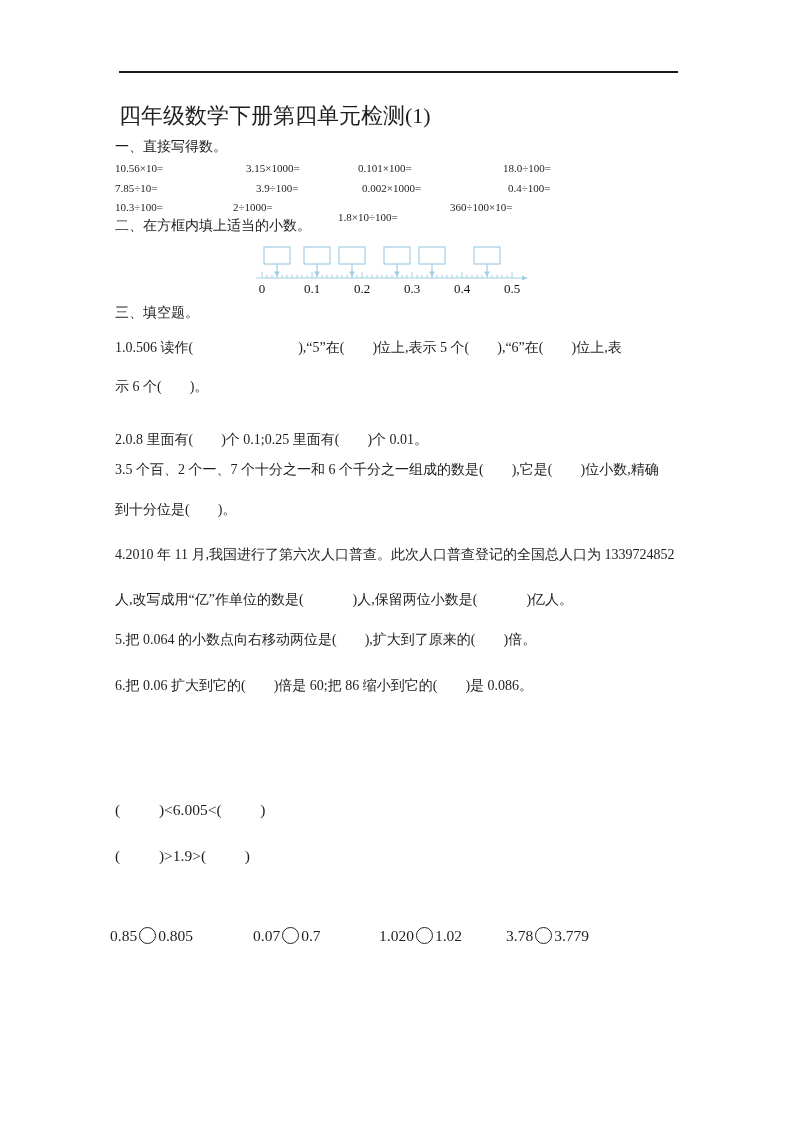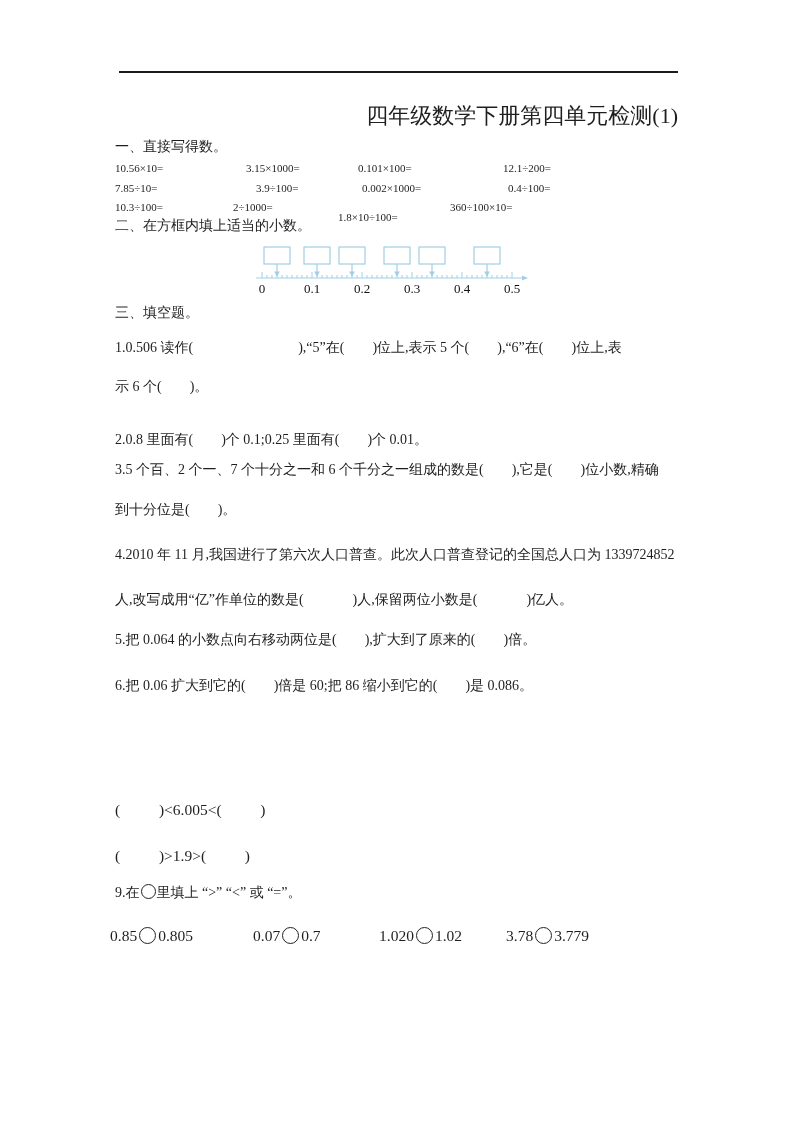--- a/index.html
+++ b/index.html
@@ -3,21 +3,21 @@
 <meta charset="utf-8">
 <style>
   html,body{margin:0;padding:0;background:#ffffff;}
   .page{
     position:relative;width:793px;height:1122px;background:#ffffff;overflow:hidden;
     font-family:"Liberation Serif","DejaVu Serif",serif;color:#1e1e1e;
   }
   .rule{position:absolute;left:119px;top:71px;width:559px;height:2px;background:#1b1b1b;}
   .title{
     position:absolute;left:119px;top:101px;width:559px;margin:0;
-    font-size:22px;font-weight:400;text-align:right;line-height:30px;white-space:pre;
+    font-size:22px;font-weight:400;text-align:left;line-height:30px;white-space:pre;
   }
   .line{position:absolute;left:115px;font-size:14px;line-height:20px;white-space:pre;}
   .eq{position:absolute;font-size:11px;line-height:20px;white-space:pre;}
   .cmp{position:absolute;font-size:15.5px;line-height:20px;white-space:pre;}
   .circle{
     display:inline-block;width:15px;height:15px;border:1.4px solid #222222;
     border-radius:50%;vertical-align:-3px;margin:0 2px;background:#ffffff;
   }
   .circle-sm{
     display:inline-block;width:13px;height:13px;border:1.2px solid #222222;
@@ -36,21 +36,21 @@
 
   <div class="rule"></div>
 
   <h1 class="title">四年级数学下册第四单元检测(1)</h1>
 
   <div class="line" style="top:137px">一、直接写得数。</div>
 
   <span class="eq" style="left:115px;top:158px">10.56×10=</span>
   <span class="eq" style="left:246px;top:158px">3.15×1000=</span>
   <span class="eq" style="left:358px;top:158px">0.101×100=</span>
-  <span class="eq" style="left:503px;top:158px">12.1÷200=</span>
+  <span class="eq" style="left:503px;top:158px">18.0÷100=</span>
 
   <span class="eq" style="left:115px;top:178px">7.85÷10=</span>
   <span class="eq" style="left:256px;top:178px">3.9÷100=</span>
   <span class="eq" style="left:362px;top:178px">0.002×1000=</span>
   <span class="eq" style="left:508px;top:178px">0.4÷100=</span>
 
   <span class="eq" style="left:115px;top:197px">10.3÷100=</span>
   <span class="eq" style="left:233px;top:197px">2÷1000=</span>
   <span class="eq" style="left:338px;top:207px">1.8×10÷100=</span>
   <span class="eq" style="left:450px;top:197px">360÷100×10=</span>
@@ -146,21 +146,20 @@
   <div class="line" style="top:430px">2.0.8 里面有(        )个 0.1;0.25 里面有(        )个 0.01。</div>
   <div class="line" style="top:460px">3.5 个百、2 个一、7 个十分之一和 6 个千分之一组成的数是(        ),它是(        )位小数,精确</div>
   <div class="line" style="top:500px">到十分位是(        )。</div>
   <div class="line" style="top:545px">4.2010 年 11 月,我国进行了第六次人口普查。此次人口普查登记的全国总人口为 1339724852</div>
   <div class="line" style="top:590px">人,改写成用“亿”作单位的数是(              )人,保留两位小数是(              )亿人。</div>
   <div class="line" style="top:630px">5.把 0.064 的小数点向右移动两位是(        ),扩大到了原来的(        )倍。</div>
   <div class="line" style="top:676px">6.把 0.06 扩大到它的(        )倍是 60;把 86 缩小到它的(        )是 0.086。</div>
   <div class="line" style="top:800px;font-size:15.5px">(          )&lt;6.005&lt;(          )</div>
   <div class="line" style="top:846px;font-size:15.5px">(          )&gt;1.9&gt;(          )</div>
 
-  <div class="line" style="top:883px"><span>9.在</span><span class="circle-sm"></span><span>里填上 “&gt;” “&lt;” 或 “=”。</span></div>
 
   <span class="cmp" style="left:110px;top:926px"><span>0.85</span><span class="circle"></span><span>0.805</span></span>
   <span class="cmp" style="left:253px;top:926px"><span>0.07</span><span class="circle"></span><span>0.7</span></span>
   <span class="cmp" style="left:379px;top:926px"><span>1.020</span><span class="circle"></span><span>1.02</span></span>
   <span class="cmp" style="left:506px;top:926px"><span>3.78</span><span class="circle"></span><span>3.779</span></span>
 
 
 </div>
 
 </body></html>

